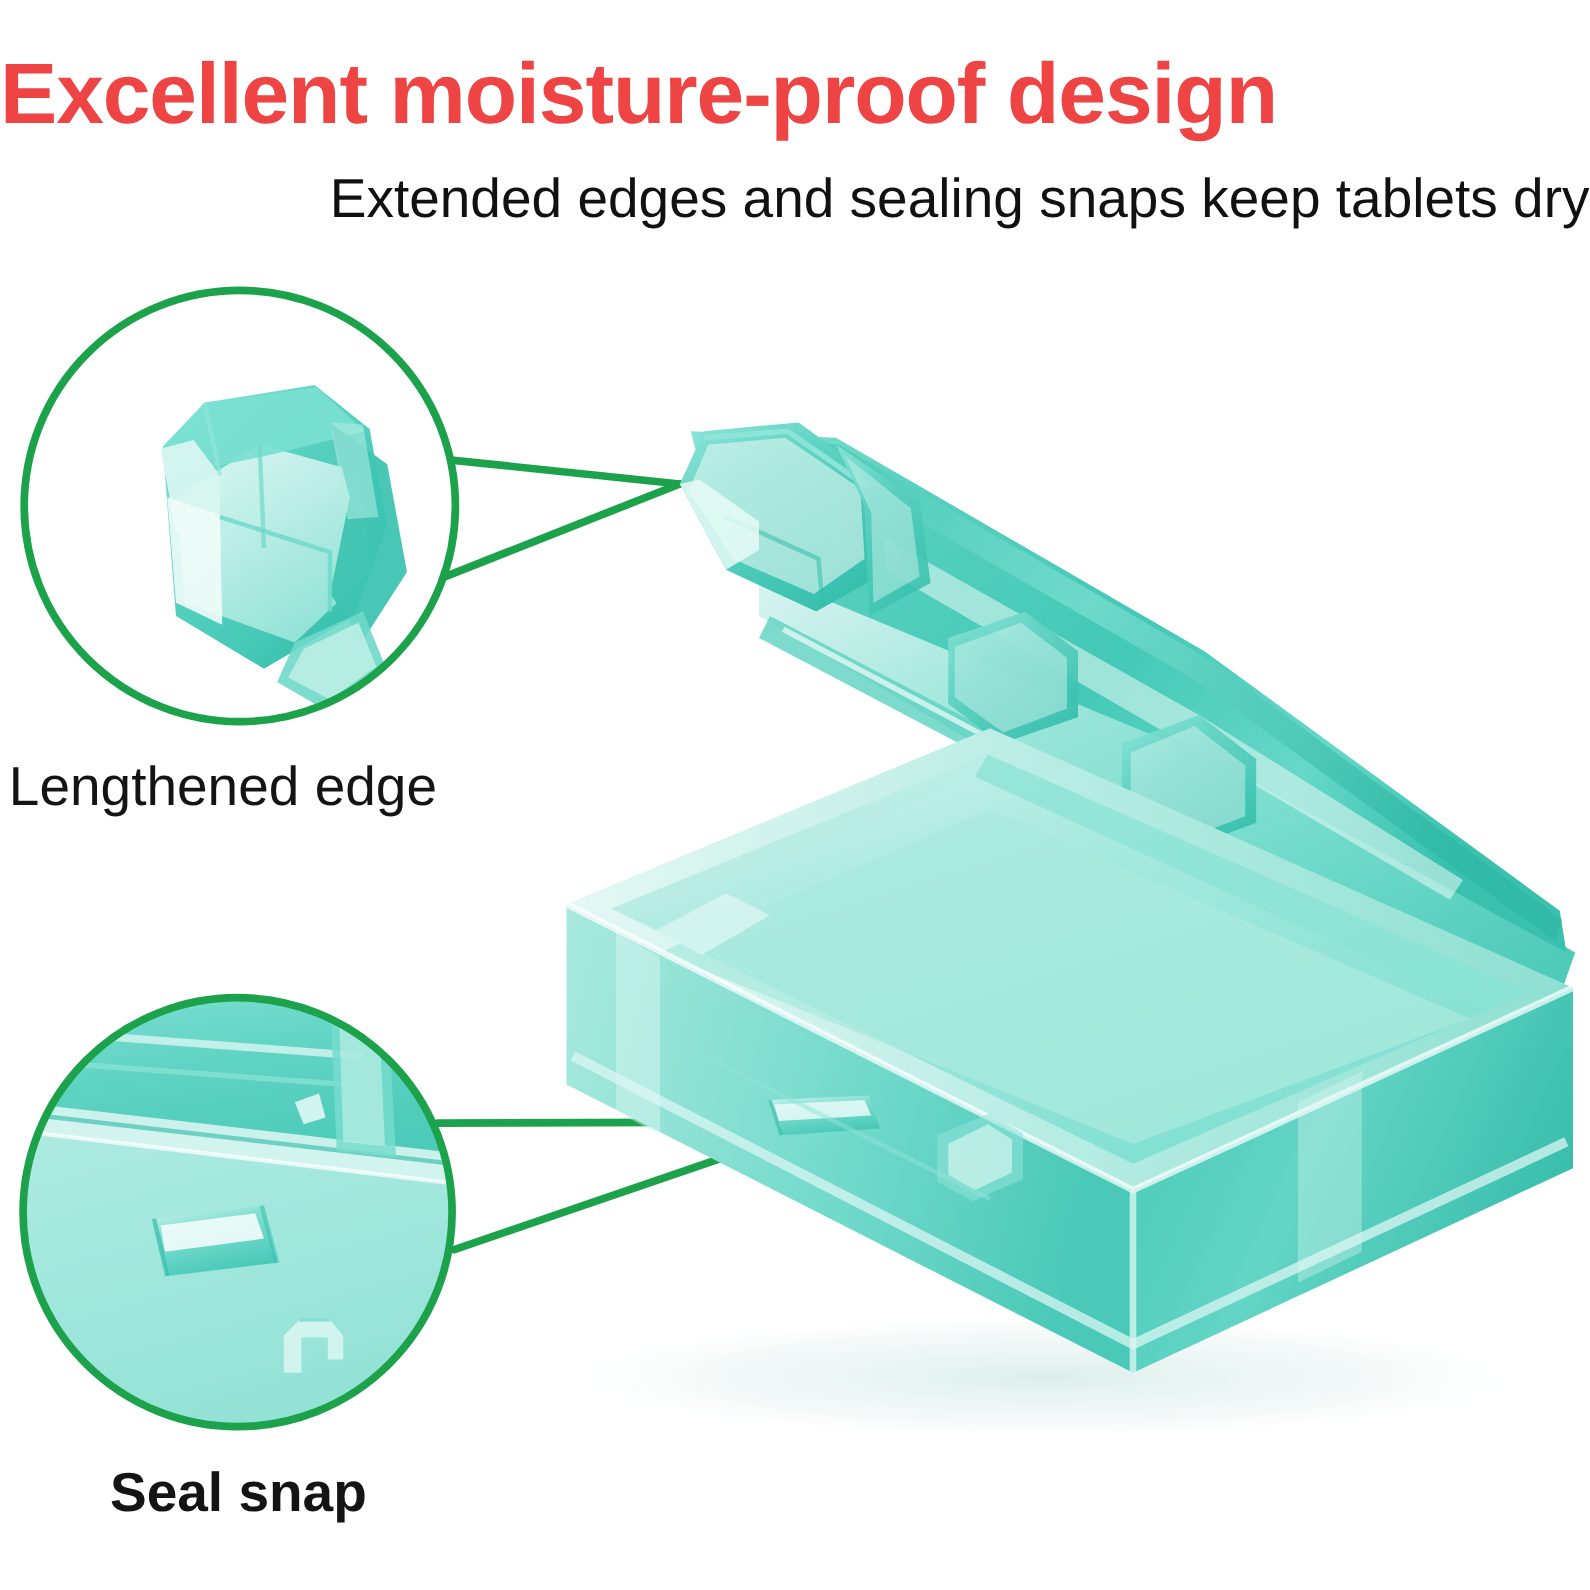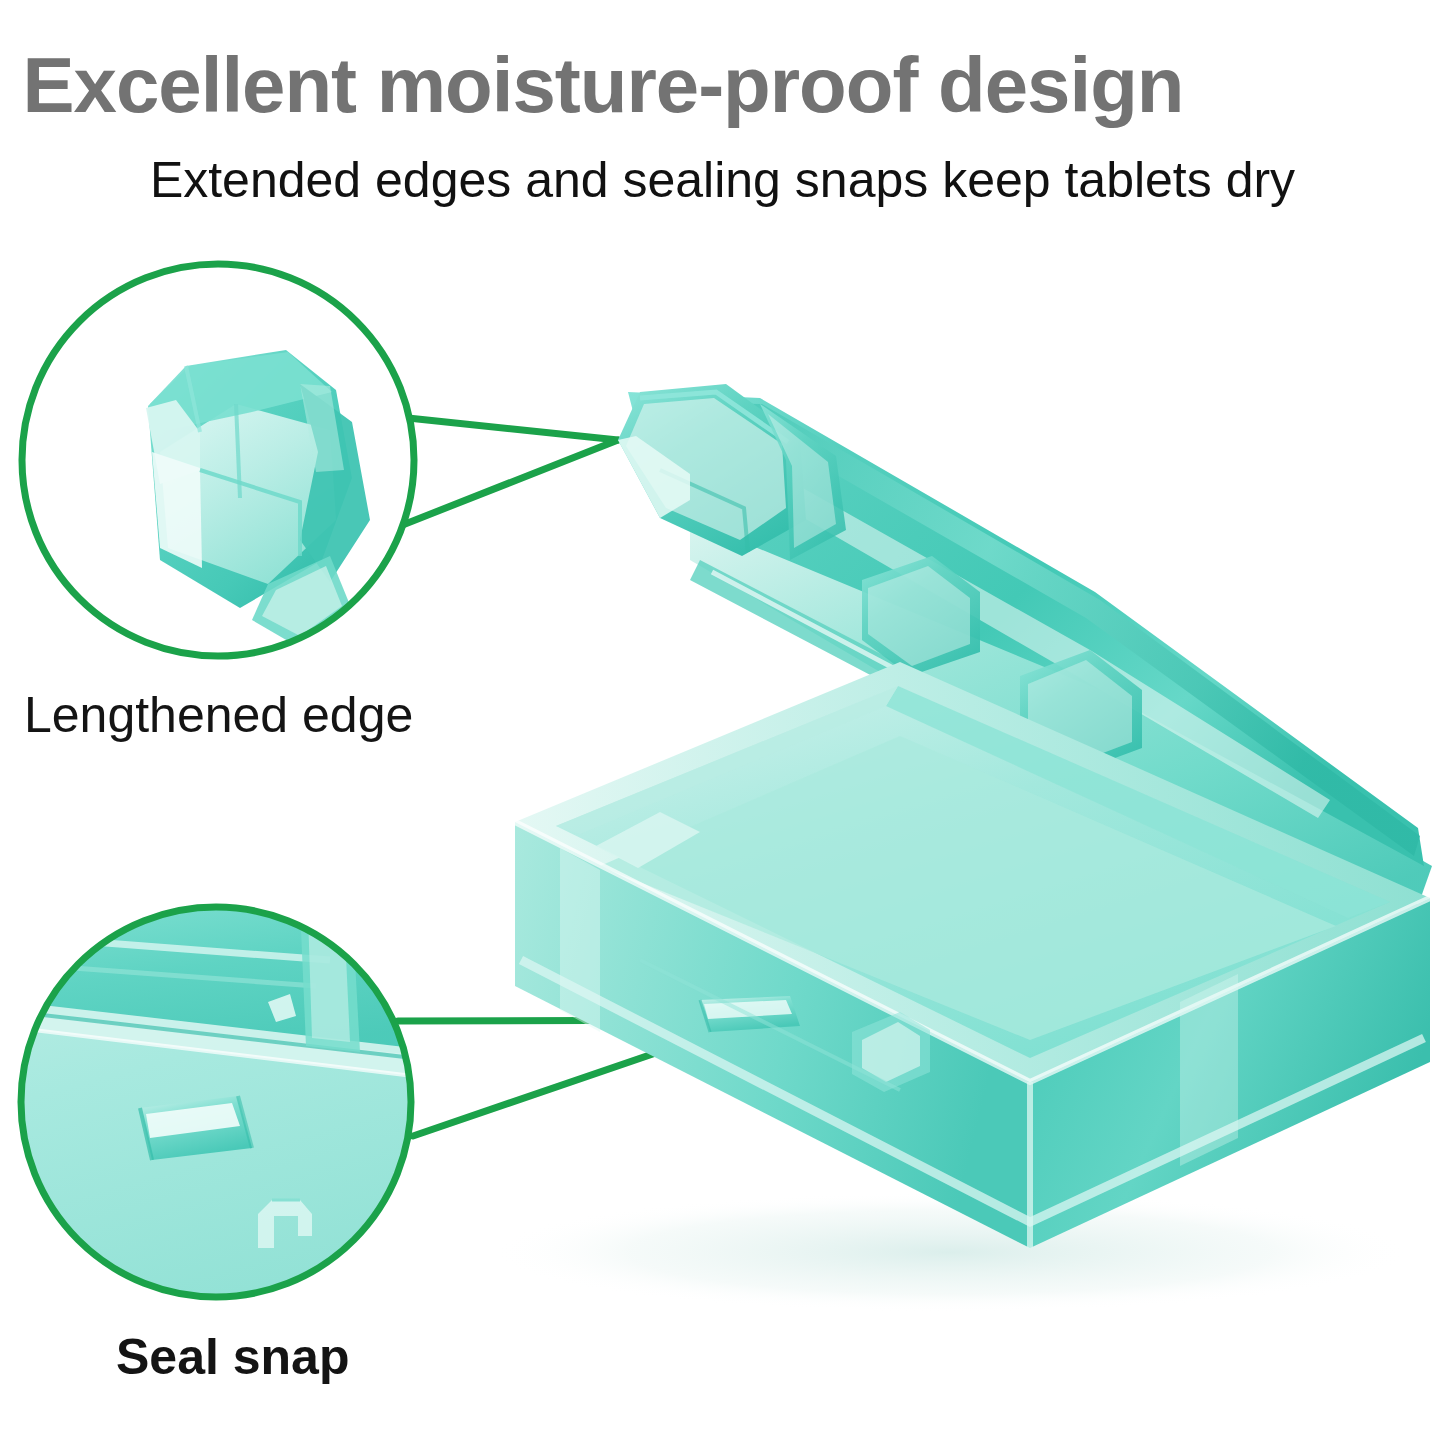--- a/index.html
+++ b/index.html
@@ -15,50 +15,49 @@
     overflow: hidden;
     font-family: "Liberation Sans", sans-serif;
   }
 
   
   #headline {
     position: absolute;
     left: 0;
     top: 46px;
     width: 1206px;
-    text-align: center;
+    text-align: left;
     font-size: 78px;
     font-weight: bold;
     letter-spacing: -1px;
-    color: #737373;
+    color: #ef4444;
     line-height: 1.0;
     white-space: nowrap;
   }
   #subhead {
     position: absolute;
     left: 0;
     top: 155px;
     width: 1445px;
-    text-align: center;
+    text-align: right;
     font-size: 50px;
     font-weight: normal;
     color: #111111;
     line-height: 1.0;
     white-space: nowrap;
   }
 
   
   .callout-label {
     position: absolute;
     font-size: 50px;
     color: #141414;
     font-weight: normal;
     white-space: nowrap;
     line-height: 1.0;
-    margin-left: 16px;
   }
   #label-lengthened { left: 8px;  top: 690px; }
   #label-seal       { left: 100px; top: 1332px; font-weight: bold; }
 
   
   #art {
     position: absolute;
     left: 0;
     top: 0;
     width: 1445px;

